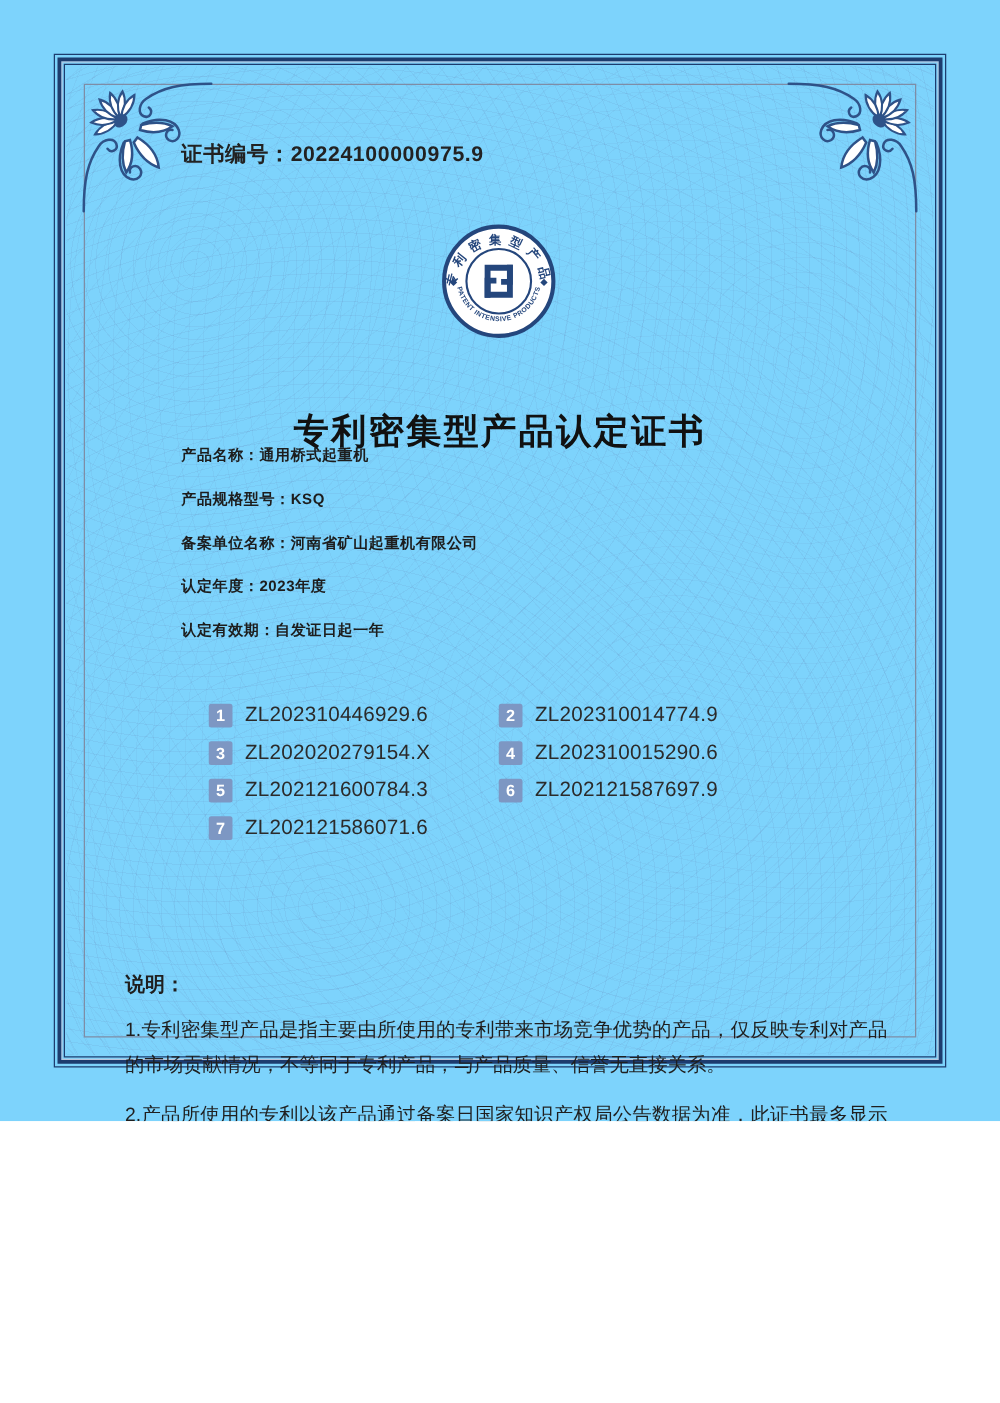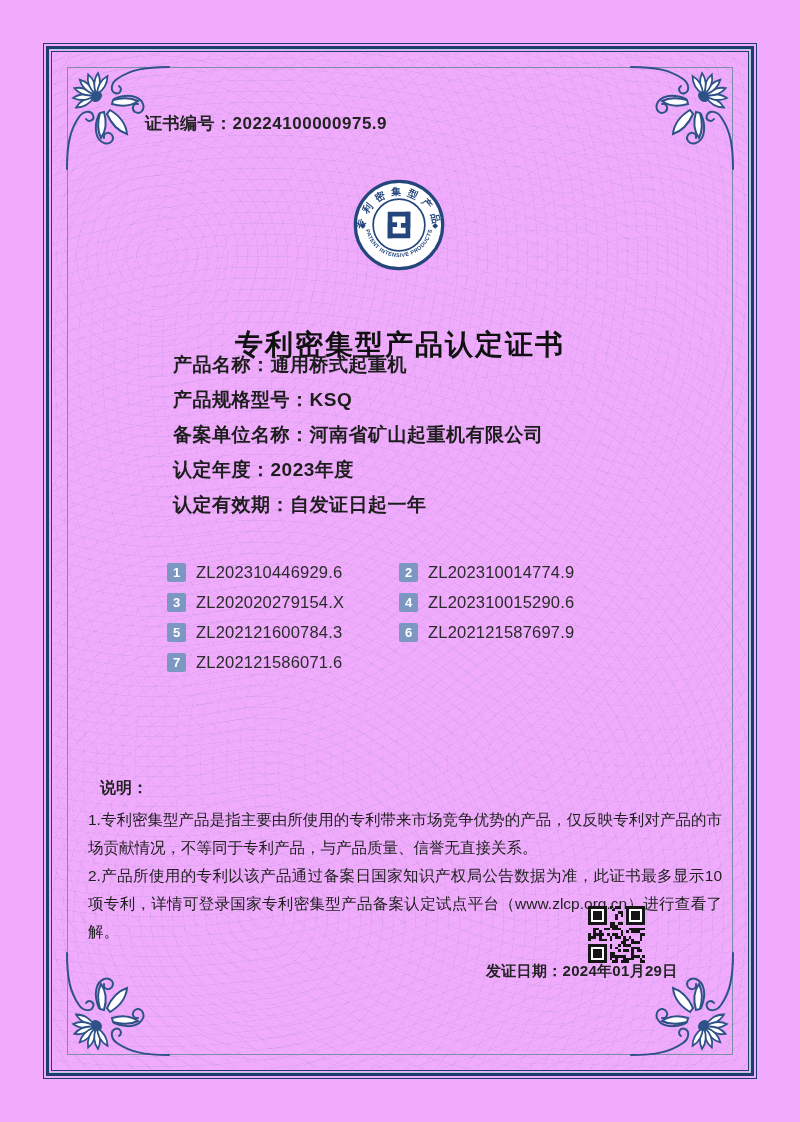--- a/index.html
+++ b/index.html
@@ -1,16 +1,16 @@
 <!DOCTYPE html>
 <html style="--navy: #24467c; --border: #1d3c6f; --badge: #7d97c3; --ornament: #2e5288;"><head>
 <meta charset="utf-8">
 <style>
   html,body{margin:0;padding:0;background:#fff;}
-  .page{position:relative;width:800px;height:1122px;background:#f0abfc;overflow:hidden;
+  .page{position:relative;width:800px;height:897px;background:#7dd3fc;overflow:hidden;
         font-family:"Liberation Sans","DejaVu Sans",sans-serif;color:#1f1f1f;}
   
   .border-a{position:absolute;inset:43px;border:1px solid var(--border);pointer-events:none;}
   .border-b{position:absolute;inset:46px;border:3px solid var(--border);box-shadow:inset 0 0 0 1px #b9c6dc;pointer-events:none;}
   .border-c{position:absolute;inset:51px;border:1px solid var(--border);pointer-events:none;}
   .border-d{position:absolute;inset:67px;border:1px solid #7e8da6;pointer-events:none;}
   
   .guilloche{position:absolute;inset:53px;pointer-events:none;
     background-image:
       repeating-radial-gradient(circle at 15% 20%, rgba(96,116,168,0.10) 0 0.8px, transparent 0.8px 10px),
@@ -23,29 +23,29 @@
   .orn-tr{left:628px;top:52px;transform:scaleX(-1);}
   .orn-bl{left:52px;top:950px;transform:scaleY(-1);}
   .orn-br{left:628px;top:950px;transform:rotate(180deg);}
   
   .cert-no{position:absolute;left:145px;top:112px;font-size:17px;font-weight:600;letter-spacing:.5px;color:#222;}
   .logo{position:absolute;left:352px;top:178px;width:94px;height:94px;}
   .title{position:absolute;left:0;right:0;top:294px;text-align:center;
          font-family:"Liberation Serif","DejaVu Serif",serif;font-weight:bold;font-size:28px;
          letter-spacing:2px;color:#111;margin-top:32px;}
   .fields{position:absolute;left:145px;top:347px;}
-  .field{height:35px;line-height:35px;font-size:19px;font-weight:600;letter-spacing:.5px;color:#1d1d1d;white-space:nowrap;margin-left:28px;}
+  .field{height:35px;line-height:35px;font-size:12px;font-weight:600;letter-spacing:.5px;color:#1d1d1d;white-space:nowrap;}
   .patents{position:absolute;left:167px;top:557px;width:480px;display:flex;flex-wrap:wrap;}
   .patent{width:232px;height:30px;display:flex;align-items:center;}
   .badge{flex:0 0 19px;width:19px;height:19px;background:var(--badge);color:#fff;font-size:13px;font-weight:600;
          line-height:19px;text-align:center;border-radius:2px;margin-right:10px;}
   .pnum{font-size:16.5px;color:#2b2b2b;letter-spacing:.2px;white-space:nowrap;}
   .notes{position:absolute;left:88px;top:778px;width:634px;color:#1f1f1f;}
   .notes-heading{font-size:16px;font-weight:600;margin:0 0 7px 12px;}
-  .note{font-size:15.5px;line-height:28px;margin:0;text-align:justify;}
+  .note{font-size:15.5px;line-height:28px;margin:12px;text-align:justify;}
   .qr{position:absolute;left:588px;top:906px;width:57px;height:57px;}
   .issue-date{position:absolute;left:486px;top:962px;width:260px;text-align:left;
               font-size:15px;font-weight:600;letter-spacing:.3px;color:#222;white-space:nowrap;}
 </style>
 </head>
 <body>
 
 <div class="page">
 
   <div class="guilloche"></div>

